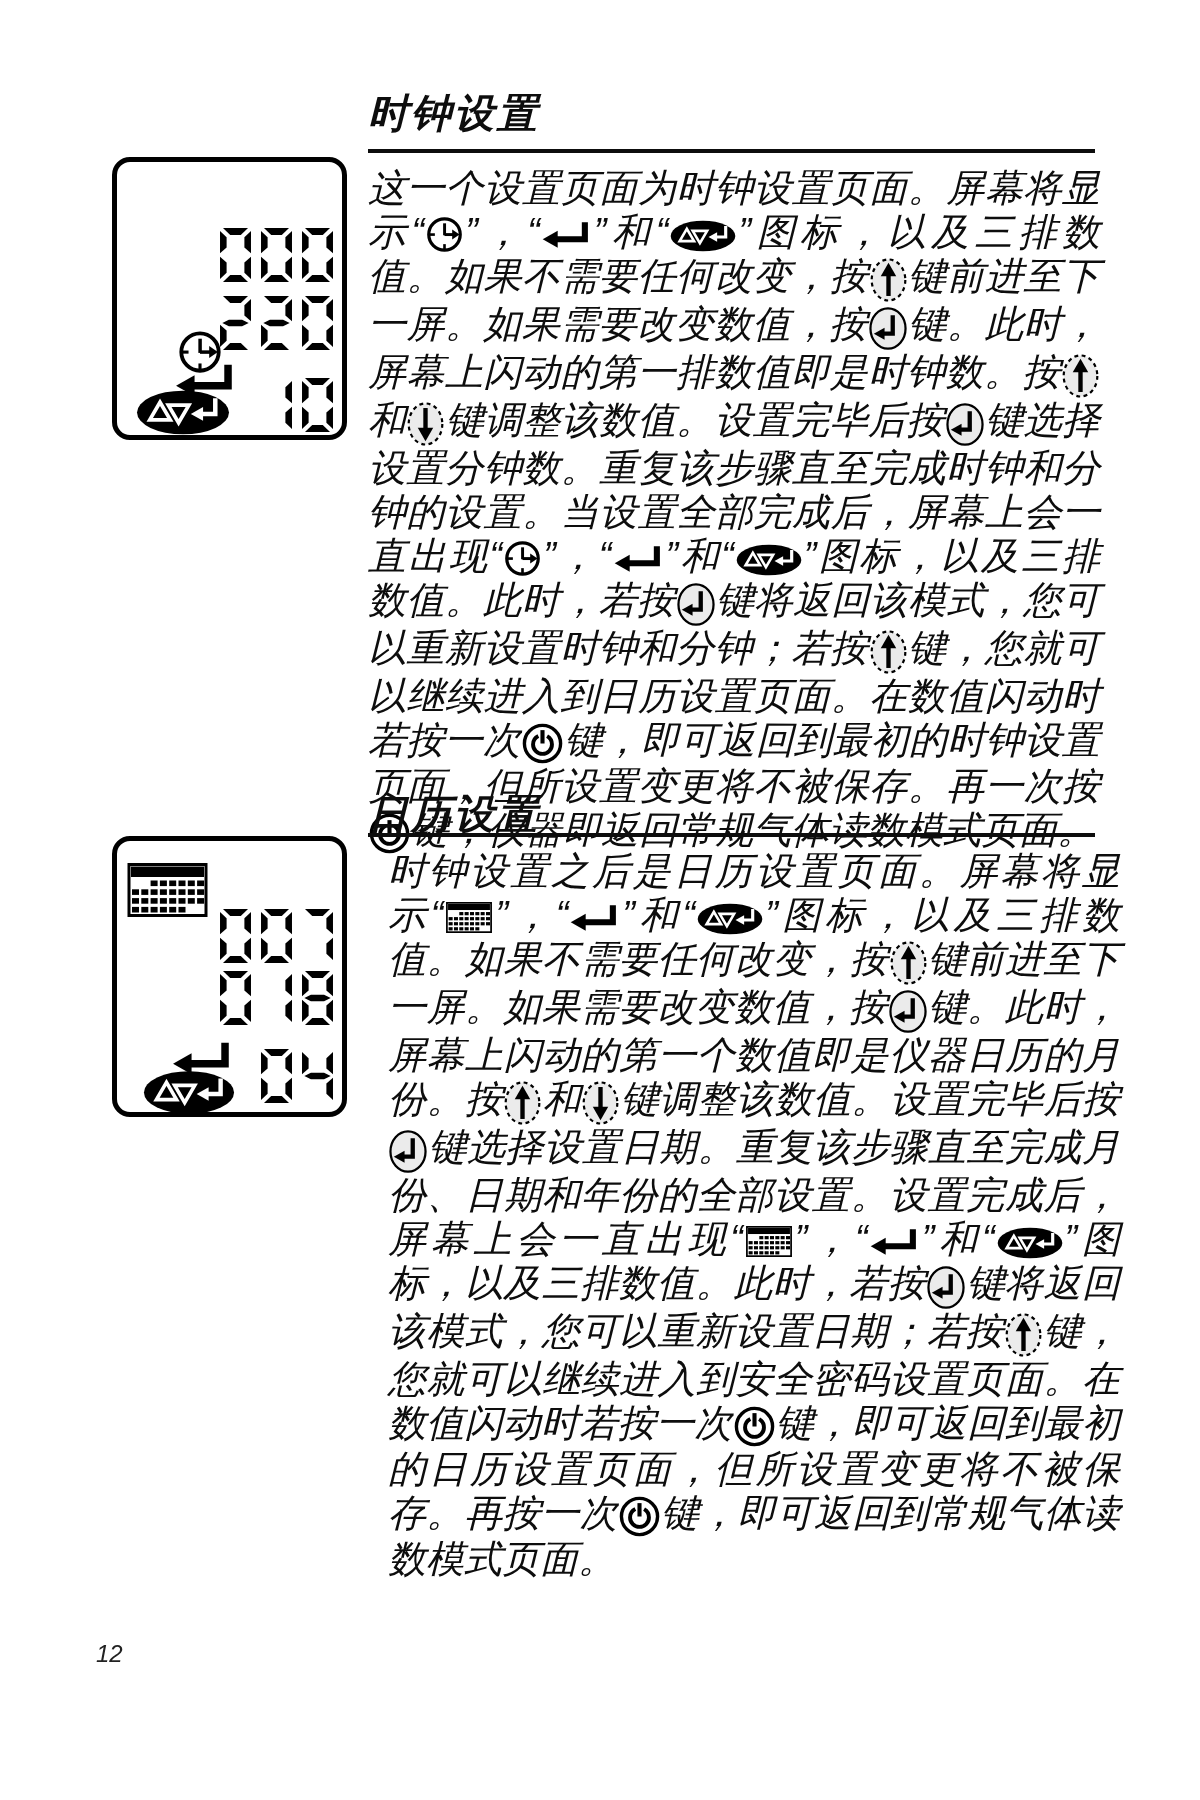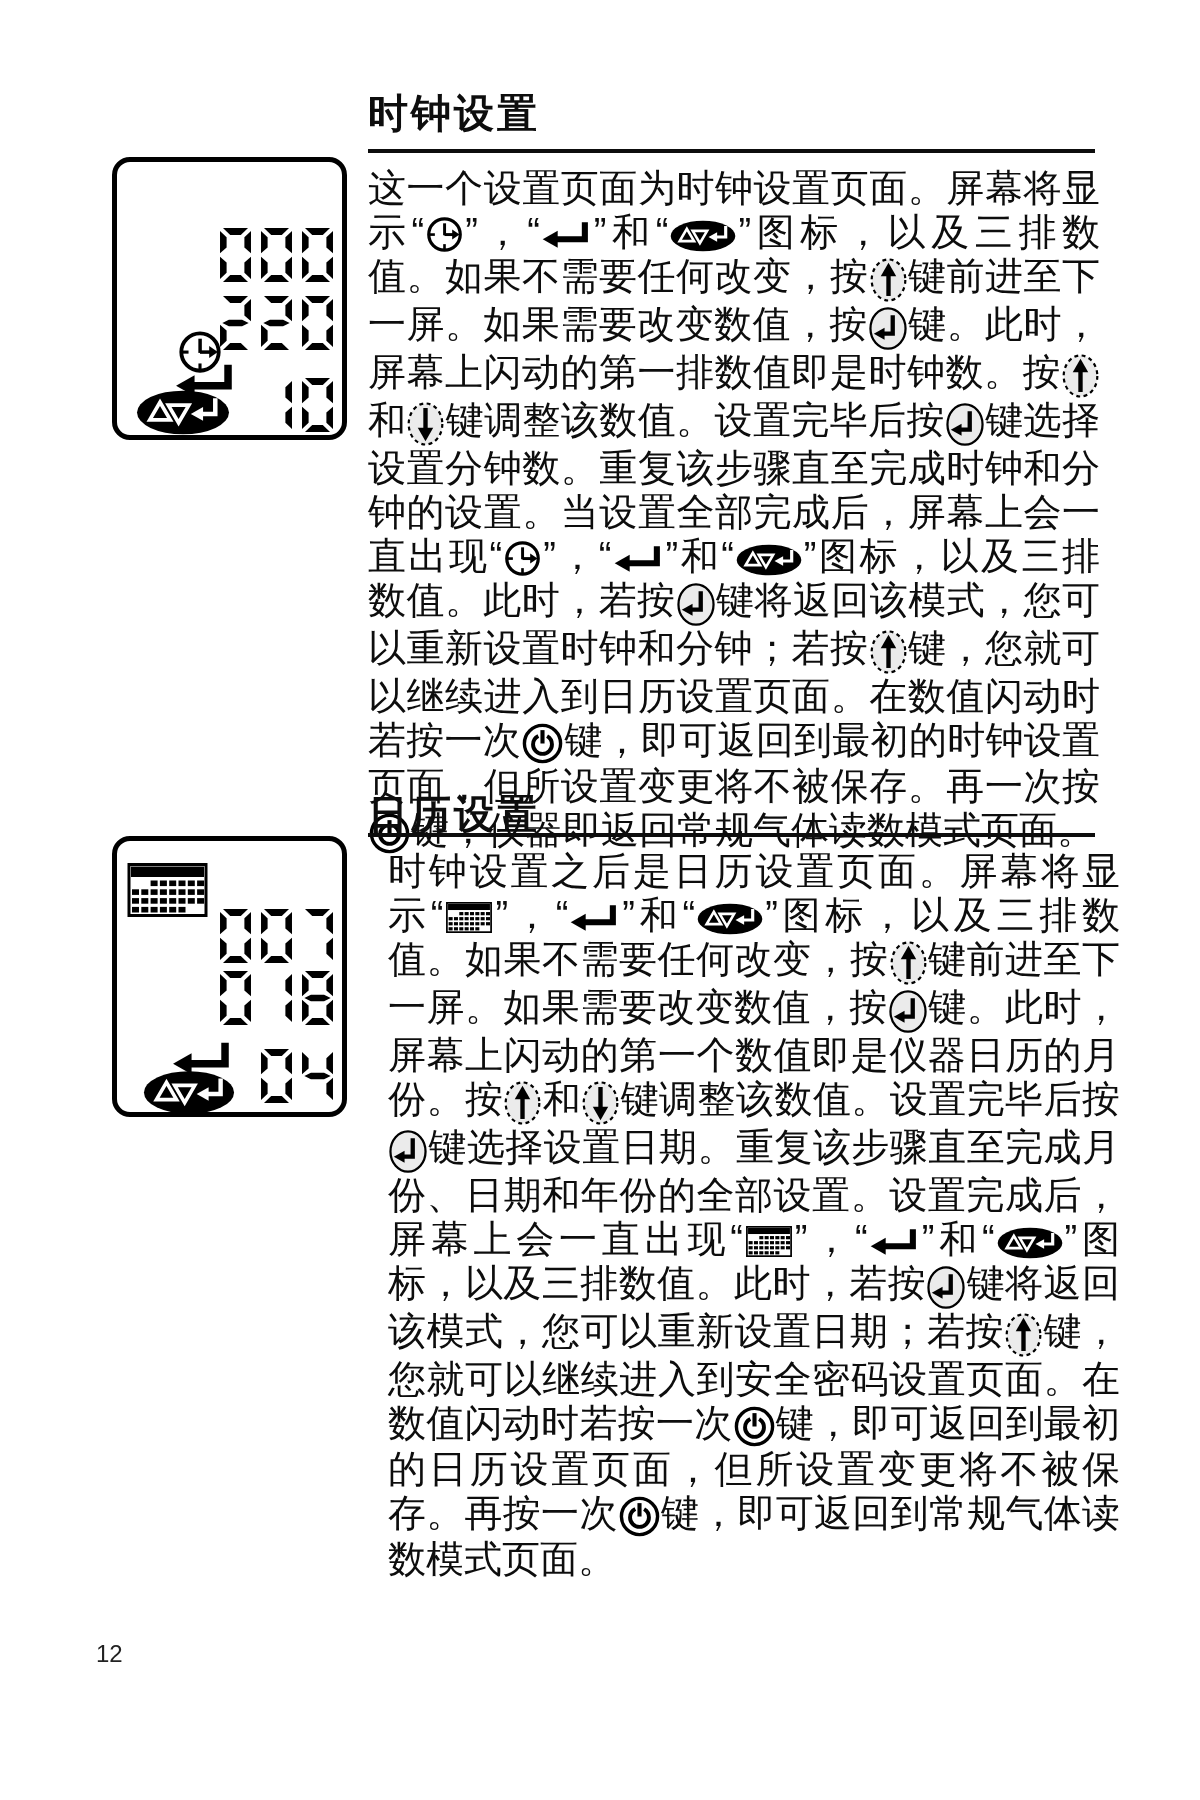--- a/index.html
+++ b/index.html
@@ -1,19 +1,20 @@
 <!DOCTYPE html>
 <html><head>
 <meta charset="utf-8">
 <style>
   html,body { margin:0; padding:0; background:#e8e8e8; }
   .page {
     position:relative; width:1200px; height:1800px; margin:0 auto;
     background:#ffffff; overflow:hidden; color:#111;
     font-family:"Liberation Sans", sans-serif;
+    font-style:italic;
   }
   .sec-title {
     position:absolute; margin:0; font-family:"Liberation Serif", serif;
     font-weight:700; font-size:40px; letter-spacing:3px; color:#0d0d0d;
   }
   .t1 { left:368px; top:86px; }
   .t2 { left:368px; top:776px;margin-top:11px; }
   .rule { position:absolute; left:368px; width:727px; height:4px; background:#0d0d0d; }
   .r1 { top:149px; }
   .r2 { top:833px; }

